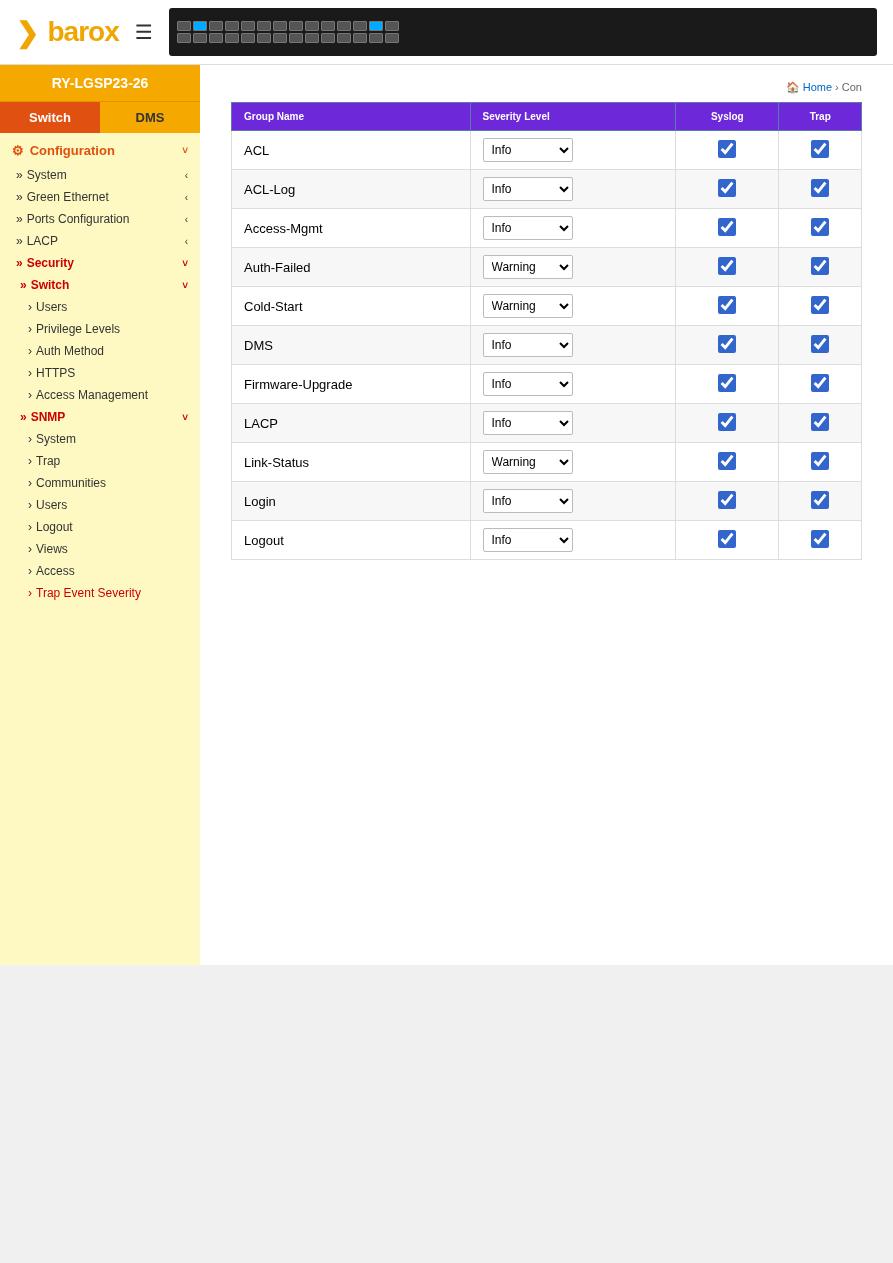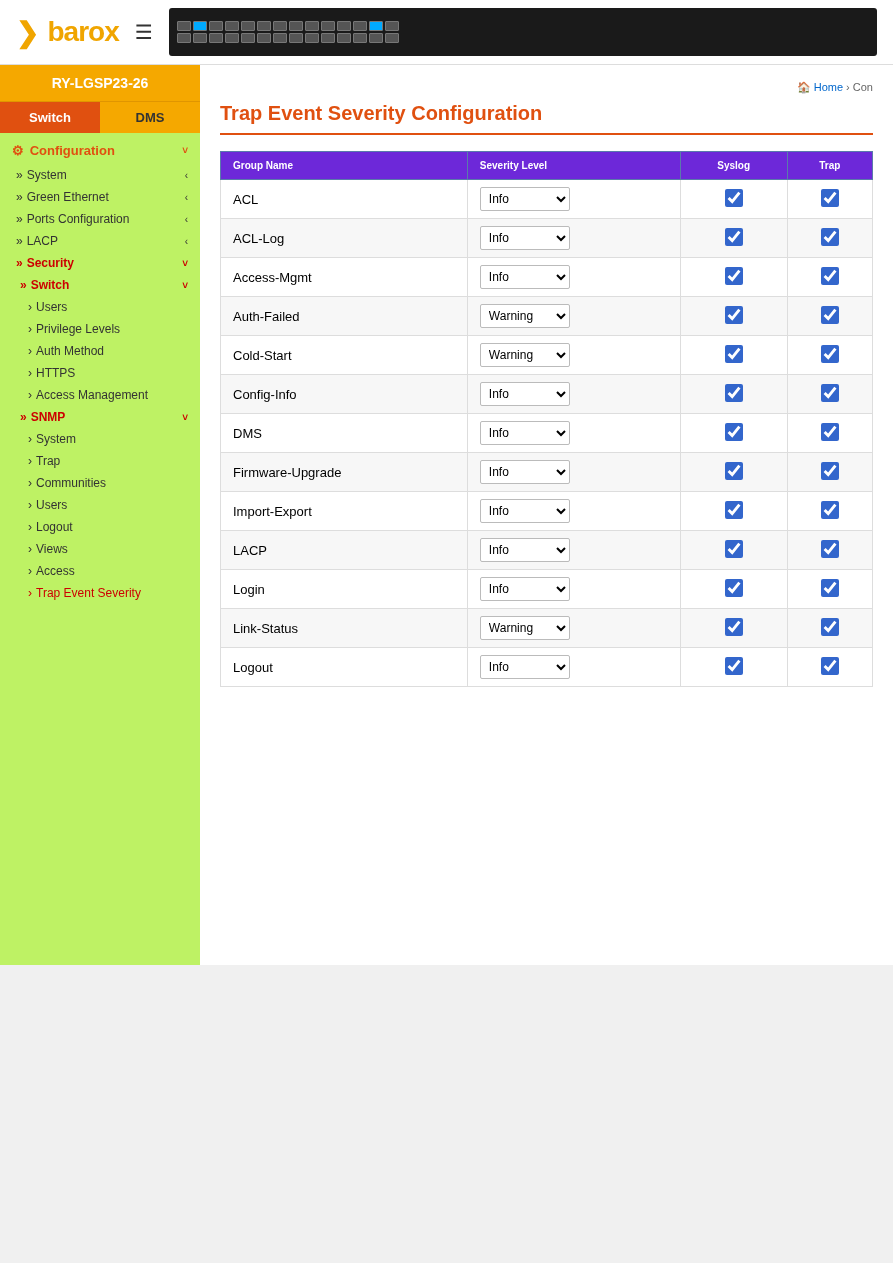--- a/index.html
+++ b/index.html
@@ -12,38 +12,38 @@
     .logo-chevron { color: #f0a500; font-size: 28px; font-weight: bold; }
     .hamburger { font-size: 20px; color: #333; margin-left: 8px; cursor: pointer; }
     .device-panel { background: #1a1a1a; margin-left: 16px; flex: 1; height: 48px; border-radius: 3px; position: relative; display: flex; align-items: center; padding: 4px 8px; }
     .port-block { width: 14px; height: 10px; background: #555; border: 1px solid #777; border-radius: 1px; }
     .port-block.active { background: #0af; }
 
     
     .main-layout { display: flex; min-height: 900px; }
 
     
-    .sidebar { width: 200px; background: #bef264; flex-shrink: 0; }
+    .sidebar { width: 200px; background: #fef9c3; flex-shrink: 0; }
     .device-title { background: #f5a800; color: #fff; text-align: center; padding: 10px; font-size: 14px; font-weight: bold; border-bottom: 1px solid #e09500; }
     .tab-row { display: flex; }
     .tab-btn { flex: 1; padding: 8px 0; text-align: center; font-size: 13px; font-weight: bold; cursor: pointer; border: none; }
     .tab-btn.active { background: #e05010; color: #fff; }
     .tab-btn.inactive { background: #f5a800; color: #333; }
 
     .nav-section { padding: 4px 0; }
     .nav-item { display: flex; align-items: center; padding: 6px 12px; cursor: pointer; color: #333; font-size: 13px; }
     .nav-item.active-section { color: #e05010; font-weight: bold; }
     .nav-sub-item { display: flex; align-items: center; padding: 4px 12px 4px 16px; cursor: pointer; color: #333; font-size: 12px; }
     .nav-sub-item.active { color: #cc0000; font-weight: bold; }
     .nav-sub-sub-item { display: flex; align-items: center; padding: 4px 12px 4px 28px; cursor: pointer; color: #333; font-size: 12px; }
     .arrow { margin-left: auto; font-size: 10px; }
     .gear-icon { color: #e05010; margin-right: 6px; }
 
     
-    .content { flex: 1; padding: 16px 20px; background: #fff; }
+    .content { flex: 1; padding: 16px 31px; background: #fff; }
     .breadcrumb { text-align: right; font-size: 11px; color: #666; margin-bottom: 8px; }
     .breadcrumb a { color: #0066cc; text-decoration: none; }
     .page-title { font-size: 20px; color: #e05010; font-weight: bold; margin-bottom: 16px; border-bottom: 2px solid #e05010; padding-bottom: 8px; }
 
     
     .config-table { width: 100%; border-collapse: collapse; }
     .config-table th { background: #6d28d9; color: #fff; padding: 8px 12px; text-align: left; font-size: 10px; border: 1px solid #5a7aab; }
     .config-table th.center { text-align: center; }
     .config-table td { padding: 7px 12px; border: 1px solid #ddd; font-size: 13px; vertical-align: middle; margin-top: 18px; }
     .config-table tr:nth-child(even) td { background: #f7f7f7; }
@@ -212,21 +212,20 @@
       </div>
     </div>
   </div>
 
   <div class="content">
     <div class="breadcrumb">
       <span>🏠</span>
       <a href="#">Home</a>
       <span> › Con</span>
     </div>
-    <div class="page-title">Trap Event Severity Configuration</div>
 
     <table class="config-table">
       <thead>
         <tr>
           <th>Group Name</th>
           <th>Severity Level</th>
           <th class="center">Syslog</th>
           <th class="center">Trap</th>
         </tr>
       </thead>
@@ -255,58 +254,46 @@
             <td class="checkbox-cell"><input type="checkbox" class="chk" checked="" style=""></td>
             <td class="checkbox-cell"><input type="checkbox" class="chk" checked="" style=""></td>
           </tr>
           <tr>
             <td>Cold-Start</td>
             <td><select class="severity-select"><option value="Info">Info</option><option value="Warning" selected="">Warning</option><option value="Error">Error</option></select></td>
             <td class="checkbox-cell"><input type="checkbox" class="chk" checked="" style=""></td>
             <td class="checkbox-cell"><input type="checkbox" class="chk" checked="" style=""></td>
           </tr>
           <tr>
-            <td>Config-Info</td>
-            <td><select class="severity-select"><option value="Info">Info</option><option value="Warning">Warning</option><option value="Error">Error</option></select></td>
-            <td class="checkbox-cell"><input type="checkbox" class="chk" checked="" style=""></td>
-            <td class="checkbox-cell"><input type="checkbox" class="chk" checked="" style=""></td>
-          </tr>
-          <tr>
             <td>DMS</td>
             <td><select class="severity-select"><option value="Info">Info</option><option value="Warning">Warning</option><option value="Error">Error</option></select></td>
             <td class="checkbox-cell"><input type="checkbox" class="chk" checked="" style=""></td>
             <td class="checkbox-cell"><input type="checkbox" class="chk" checked="" style=""></td>
           </tr>
           <tr>
             <td>Firmware-Upgrade</td>
             <td><select class="severity-select"><option value="Info">Info</option><option value="Warning">Warning</option><option value="Error">Error</option></select></td>
             <td class="checkbox-cell"><input type="checkbox" class="chk" checked="" style=""></td>
             <td class="checkbox-cell"><input type="checkbox" class="chk" checked="" style=""></td>
           </tr>
           <tr>
-            <td>Import-Export</td>
-            <td><select class="severity-select"><option value="Info">Info</option><option value="Warning">Warning</option><option value="Error">Error</option></select></td>
-            <td class="checkbox-cell"><input type="checkbox" class="chk" checked="" style=""></td>
-            <td class="checkbox-cell"><input type="checkbox" class="chk" checked="" style=""></td>
-          </tr>
-          <tr>
             <td>LACP</td>
-            <td><select class="severity-select"><option value="Info">Info</option><option value="Warning">Warning</option><option value="Error">Error</option></select></td>
-            <td class="checkbox-cell"><input type="checkbox" class="chk" checked="" style=""></td>
-            <td class="checkbox-cell"><input type="checkbox" class="chk" checked="" style=""></td>
-          </tr>
-          <tr>
-            <td>Login</td>
             <td><select class="severity-select"><option value="Info">Info</option><option value="Warning">Warning</option><option value="Error">Error</option></select></td>
             <td class="checkbox-cell"><input type="checkbox" class="chk" checked="" style=""></td>
             <td class="checkbox-cell"><input type="checkbox" class="chk" checked="" style=""></td>
           </tr>
           <tr>
             <td>Link-Status</td>
             <td><select class="severity-select"><option value="Info">Info</option><option value="Warning" selected="">Warning</option><option value="Error">Error</option></select></td>
+            <td class="checkbox-cell"><input type="checkbox" class="chk" checked="" style=""></td>
+            <td class="checkbox-cell"><input type="checkbox" class="chk" checked="" style=""></td>
+          </tr>
+          <tr>
+            <td>Login</td>
+            <td><select class="severity-select"><option value="Info">Info</option><option value="Warning">Warning</option><option value="Error">Error</option></select></td>
             <td class="checkbox-cell"><input type="checkbox" class="chk" checked="" style=""></td>
             <td class="checkbox-cell"><input type="checkbox" class="chk" checked="" style=""></td>
           </tr>
           <tr>
             <td>Logout</td>
             <td><select class="severity-select"><option value="Info">Info</option><option value="Warning">Warning</option><option value="Error">Error</option></select></td>
             <td class="checkbox-cell"><input type="checkbox" class="chk" checked="" style=""></td>
             <td class="checkbox-cell"><input type="checkbox" class="chk" checked="" style=""></td>
           </tr>
         </tbody>

